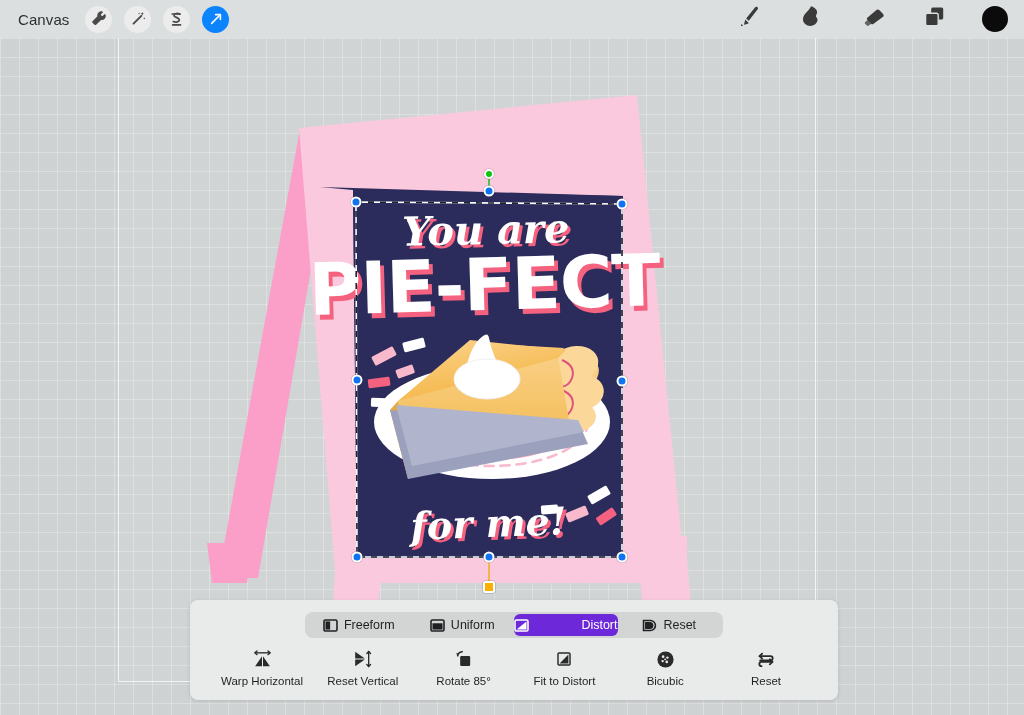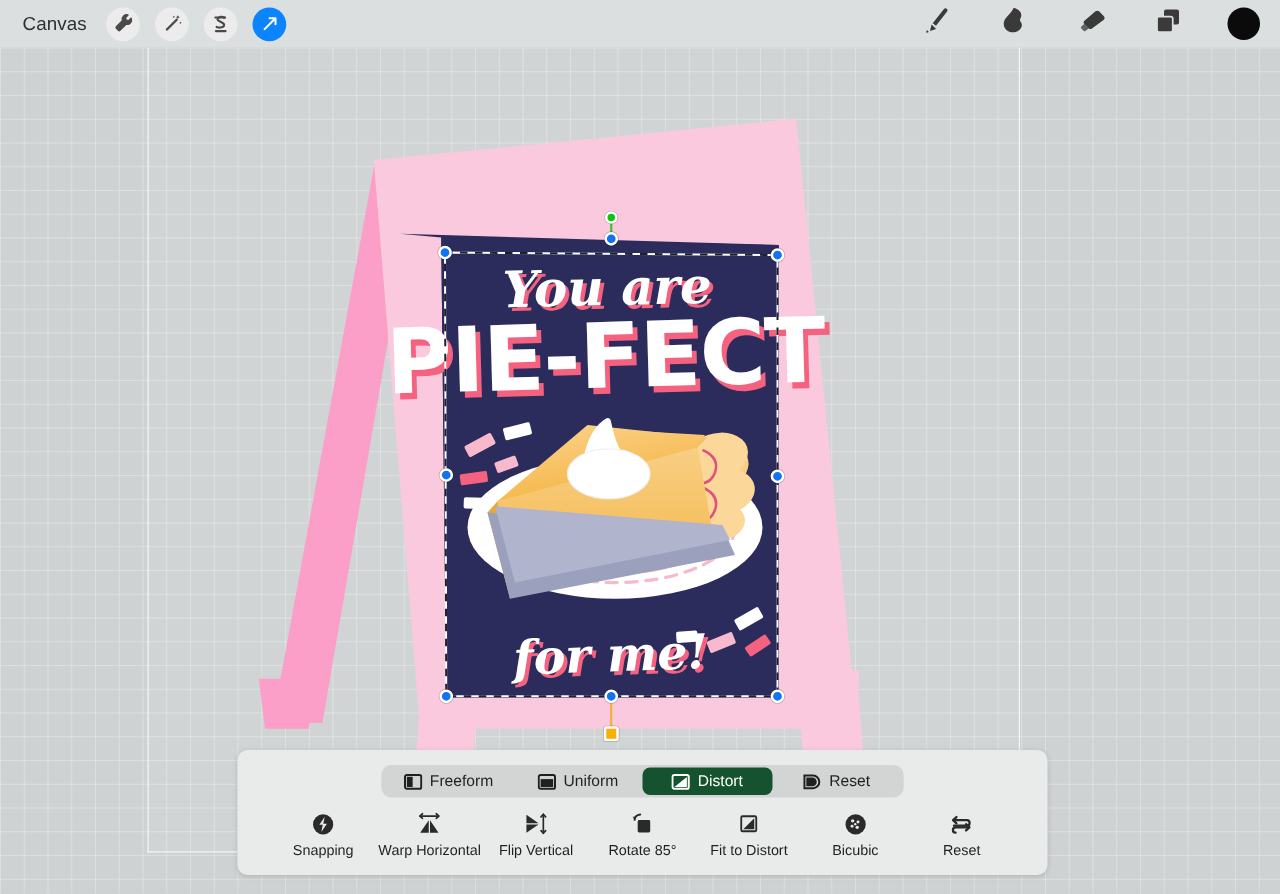--- a/index.html
+++ b/index.html
@@ -85,21 +85,21 @@
     position: absolute; left: 115px; top: 12px;
     width: 418px; height: 26px;
     background: #d3d4d4; border-radius: 8px;
     display: flex; align-items: center; padding: 2px;
   }
   .seg {
     flex: 1; height: 22px; border-radius: 6px;
     display: flex; align-items: center; justify-content: center; gap: 6px;
     font-size: 12.5px; color: #1f2022;
   }
-  .seg.selected { background: #14532d; color: #ffffff; }
+  .seg.selected { background: #6d28d9; color: #ffffff; justify-content: space-between; }
   .seg .seg-ico { width: 15px; height: 13px; display:flex; align-items:center; }
 
   .action-row {
     position: absolute; left: 0; top: 48px;
     width: 648px; height: 52px;
     display: flex; align-items: flex-start; justify-content: space-between;
     padding: 0 26px;
   }
   .action {
     width: 92px; display: flex; flex-direction: column;
@@ -354,29 +354,20 @@
             <path d="M1.6 1.6 H9 a5.2 5.2 0 0 1 0 10.8 H1.6 Z" fill="none" stroke="#1f2022" stroke-width="1.7"></path>
             <path d="M3.2 3.2 H8.4 a3.8 3.8 0 0 1 0 7.6 H3.2 Z" fill="#1f2022"></path>
           </svg>
         </span>
         <span>Reset</span>
       </div>
     </div>
 
     <div class="action-row">
 
-      <div class="action">
-        <span class="a-ico">
-          <svg width="19" height="19" viewBox="0 0 24 24" fill="#2a2a2a">
-            <circle cx="12" cy="12" r="10.2" fill="#2a2a2a"></circle>
-            <path d="M13.6 4.4 L8.2 12.4 h3.4 l-1.4 7.4 5.6 -8.4 h-3.6 z" fill="#e9eaea"></path>
-          </svg>
-        </span>
-        <span class="a-lbl">Snapping</span>
-      </div>
 
       <div class="action">
         <span class="a-ico">
           <svg width="21" height="20" viewBox="0 0 24 24" fill="#2a2a2a">
             <path d="M2.8 4.6 h18.4" stroke="#2a2a2a" stroke-width="1.6"></path>
             <path d="M2.8 4.6 l2.6 -2.2 M2.8 4.6 l2.6 2.2 M21.2 4.6 l-2.6 -2.2 M21.2 4.6 l-2.6 2.2" stroke="#2a2a2a" stroke-width="1.6" fill="none" stroke-linecap="round"></path>
             <path d="M11.4 8.6 v12 H3.2 z"></path>
             <path d="M12.6 8.6 v12 h8.2 z"></path>
           </svg>
         </span>
@@ -385,21 +376,21 @@
 
       <div class="action">
         <span class="a-ico">
           <svg width="21" height="20" viewBox="0 0 24 24" fill="#2a2a2a">
             <path d="M19.4 2.8 v18.4" stroke="#2a2a2a" stroke-width="1.6"></path>
             <path d="M19.4 2.8 l-2.2 2.6 M19.4 2.8 l2.2 2.6 M19.4 21.2 l-2.2 -2.6 M19.4 21.2 l2.2 -2.6" stroke="#2a2a2a" stroke-width="1.6" fill="none" stroke-linecap="round"></path>
             <path d="M3.2 11.4 h11.6 L3.2 3.4 z"></path>
             <path d="M3.2 12.6 h11.6 L3.2 20.6 z"></path>
           </svg>
         </span>
-        <span class="a-lbl">Flip Vertical</span>
+        <span class="a-lbl">Reset Vertical</span>
       </div>
 
       <div class="action">
         <span class="a-ico">
           <svg width="20" height="20" viewBox="0 0 24 24" fill="#2a2a2a">
             <rect x="7.4" y="8.4" width="12" height="12" rx="1.4"></rect>
             <path d="M4.4 8.2 q0.4 -4.4 5.4 -5" fill="none" stroke="#2a2a2a" stroke-width="1.9" stroke-linecap="round"></path>
             <path d="M4.4 8.4 l-1.8 -3.2 3.6 0 z"></path>
           </svg>
         </span>

